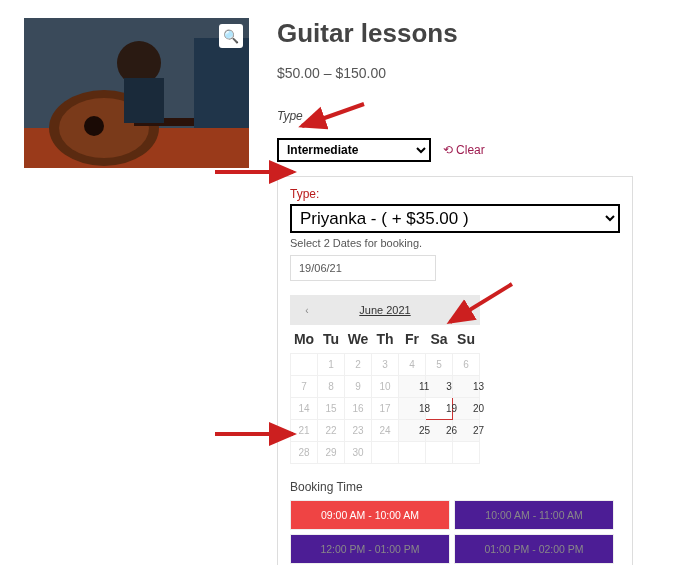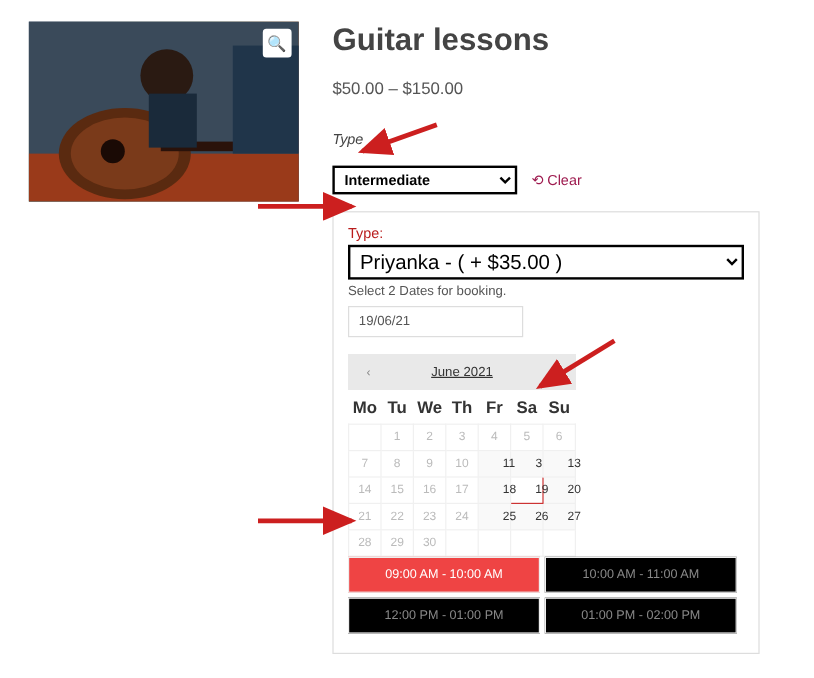--- a/index.html
+++ b/index.html
@@ -26,21 +26,21 @@
   .calhead { background: #e9e9e9; display:flex; align-items:center; justify-content:space-between; padding: 6px 8px; }
   .calhead .nav { width:18px; height:18px; display:flex; align-items:center; justify-content:center; color:#888; cursor:pointer; }
   .calhead .month { font-size: 11px; color:#333;text-decoration:underline; }
   table.cal { width:100%; border-collapse: collapse; table-layout: fixed; }
   table.cal th { font-size: 14px; color:#333; font-weight:bold; padding:6px 0;text-align:center; }
   table.cal td { text-align:center; height:22px; font-size:10px; border:1px solid #f0f0f0; color:#bbb; }
   table.cal td.avail { color:#333; background:#f9f9f9;padding-left:20px; }
   table.cal td.sel { background:#fff; border:1px solid #c33; color:#333; }
   .btlabel { font-size: 12px; color:#444; margin-top: 16px; margin-bottom: 6px; }
   .slots { display:flex; flex-wrap:wrap; gap:4px; }
-  .slot { width: 160px; height: 30px; display:flex; align-items:center; justify-content:center; font-size:10.5px; background:#000000; color:#888; border:1px solid #eee; cursor:pointer; }
+  .slot { width: 160px; height: 30px; display:flex; align-items:center; justify-content:center; font-size:10.5px; background:#4c1d95; color:#888; border:1px solid #eee; cursor:pointer; }
   .slot.sel { background:#ef4444; color:#fff; }
   .arrow { position:absolute; pointer-events:none; }
 </style>
 </head>
 <body>
 
 <div class="wrap">
   <div class="leftcol">
     <div class="prodimg">
       <svg viewBox="0 0 225 150" preserveAspectRatio="none">
@@ -142,20 +142,21 @@
                 <td>30</td>
                 <td></td>
                 <td></td>
                 <td></td>
                 <td></td>
               </tr>
             </tbody>
         </table>
       </div>
 
+      <div class="btlabel">Booking Time</div>
       <div class="slots" id="slots">
           <div class="slot sel">09:00 AM - 10:00 AM</div>
           <div class="slot">10:00 AM - 11:00 AM</div>
           <div class="slot">12:00 PM - 01:00 PM</div>
           <div class="slot">01:00 PM - 02:00 PM</div>
         </div>
 
       
     </div>
   </div>

